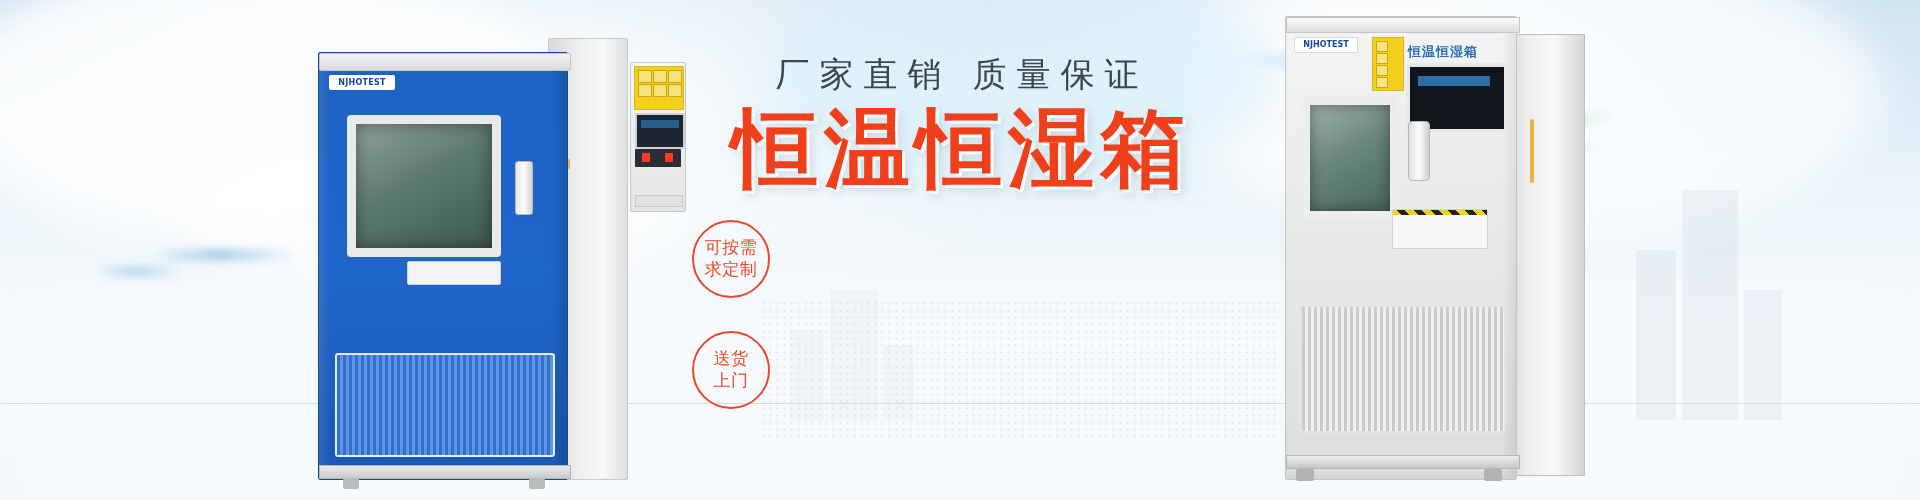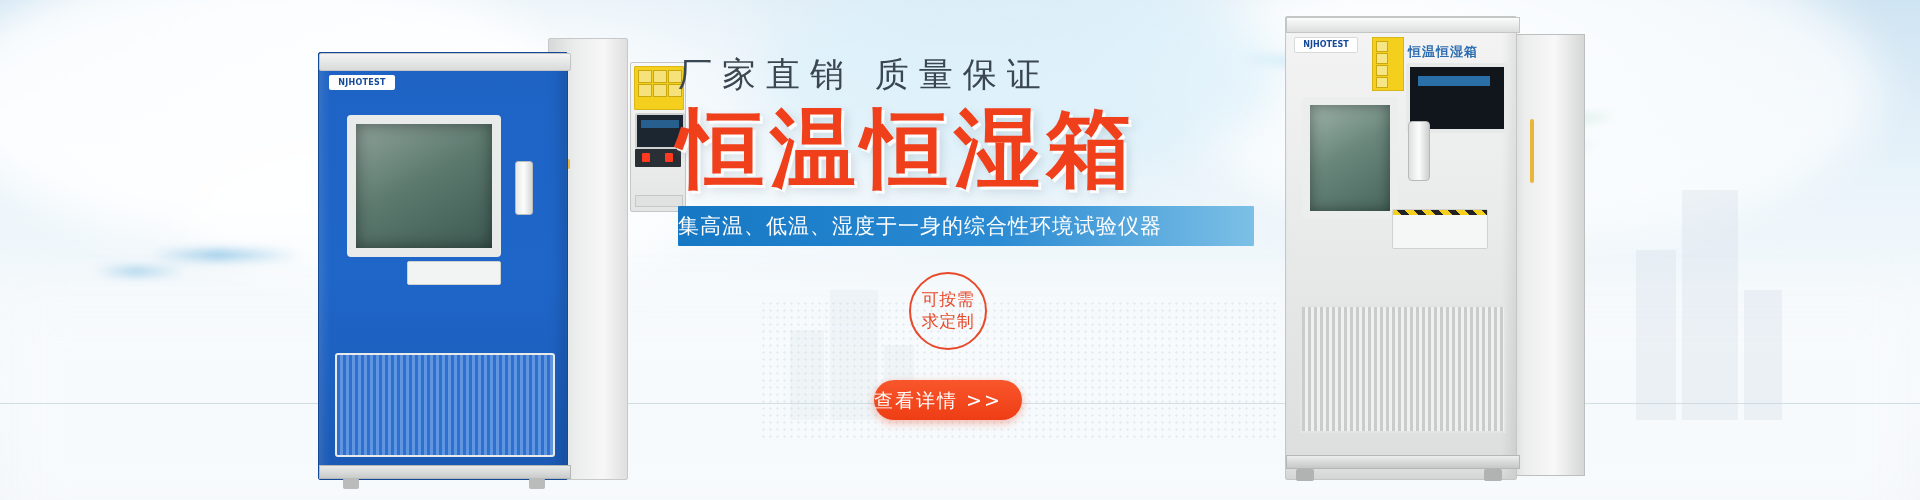--- a/index.html
+++ b/index.html
@@ -86,37 +86,37 @@
   .r-screen span{position:absolute;left:8px;top:9px;width:72px;height:10px;background:#2b6fa8;display:block;}
   .r-window{position:absolute;left:16px;top:80px;width:80px;height:106px;background:linear-gradient(150deg,#9fb3ab 0%,#6a877c 45%,#49675e 100%);border:8px solid #eceeed;border-radius:4px;box-shadow:inset 0 0 14px rgba(0,0,0,.42);}
   .r-handle{position:absolute;left:122px;top:104px;width:20px;height:58px;background:linear-gradient(90deg,#dfe1e0,#fbfcfb,#cdd0cf);border:1px solid #b7baB9;border-radius:4px;}
   .r-plate{position:absolute;left:106px;top:192px;width:94px;height:38px;background:#f5f7f6;border:1px solid #cfd2d1;border-radius:2px;}
   .r-plate:before{content:"";position:absolute;left:0;top:0;width:94px;height:5px;background:repeating-linear-gradient(45deg,#f4cf1e 0 6px,#222 6px 12px);}
   .r-grille{position:absolute;left:14px;bottom:46px;width:202px;height:124px;background:repeating-linear-gradient(90deg,#c9ccCB 0 3px,#eff1f0 3px 6px);border:2px solid #e3e5e4;}
   .r-base{position:absolute;left:0;bottom:10px;width:232px;height:12px;background:linear-gradient(180deg,#eceeed,#c5c8c7);border:1px solid #b4b7b6;}
   .r-foot{position:absolute;bottom:-2px;width:18px;height:12px;background:#b0b3b2;border-radius:2px;}
 
   
-  #copy{position:absolute;left:678px;top:56px;width:540px;}
+  #copy{position:absolute;left:692px;top:56px;width:540px;text-align:center;}
   #headline-top{
     font-size:34px;color:#3a4650;letter-spacing:10px;font-weight:500;
     white-space:nowrap;line-height:1.1;
   }
   #headline-main{
     margin-top:10px;font-size:86px;line-height:1.05;font-weight:bold;
     color:#f03f1b;letter-spacing:6px;white-space:nowrap;
     text-shadow:3px 3px 0 rgba(255,255,255,.9), 5px 5px 10px rgba(120,140,155,.28);
   }
   #subtitle-bar{
     margin:12px auto 0;width:576px;height:40px;line-height:40px;
     background:linear-gradient(90deg,#1677c4 0%,#2a8ad2 55%,#7cc0e6 100%);
     color:#fff;font-size:21px;letter-spacing:1px;white-space:nowrap;
     border-radius:1px;
   }
-  #features{margin-top:26px;display:flex;justify-content:center;gap:33px;}
+  #features{margin-top:26px;display:flex;justify-content:center;gap:33px;flex-direction:column;}
   .feature{
     width:74px;height:74px;border-radius:50%;border:2px solid #e8492a;
     display:flex;flex-direction:column;align-items:center;justify-content:center;
     color:#e8492a;font-size:17px;line-height:1.25;letter-spacing:.5px;background:transparent;
   }
   #cta{
     margin:30px auto 0;width:148px;height:40px;line-height:40px;border-radius:20px;
     background:linear-gradient(180deg,#f9562c,#ee3d14);
     color:#fff;font-size:19px;letter-spacing:2px;white-space:nowrap;
     box-shadow:0 3px 8px rgba(238,61,20,.35);cursor:pointer;
@@ -204,25 +204,27 @@
       <div class="r-grille"></div>
       <div class="r-base"></div>
       <div class="r-foot" style="left:10px;"></div>
       <div class="r-foot" style="left:198px;"></div>
     </div>
   </div>
 
   <div id="copy">
     <div id="headline-top">厂家直销  质量保证</div>
     <div id="headline-main">恒温恒湿箱</div>
-    <div id="subtitle-bar">集高温、低温、湿度于一身的综合性环境试验仪器</div>
 
     <div id="features">
       <div class="feature">
         <span>可按需</span>
         <span>求定制</span>
       </div>
-    </div>
-
-    <div id="cta">查看详情 &gt;&gt;</div>
+      <div class="feature">
+        <span>送货</span>
+        <span>上门</span>
+      </div>
+    </div>
+
   </div>
 
 </div>
 
 </body></html>

